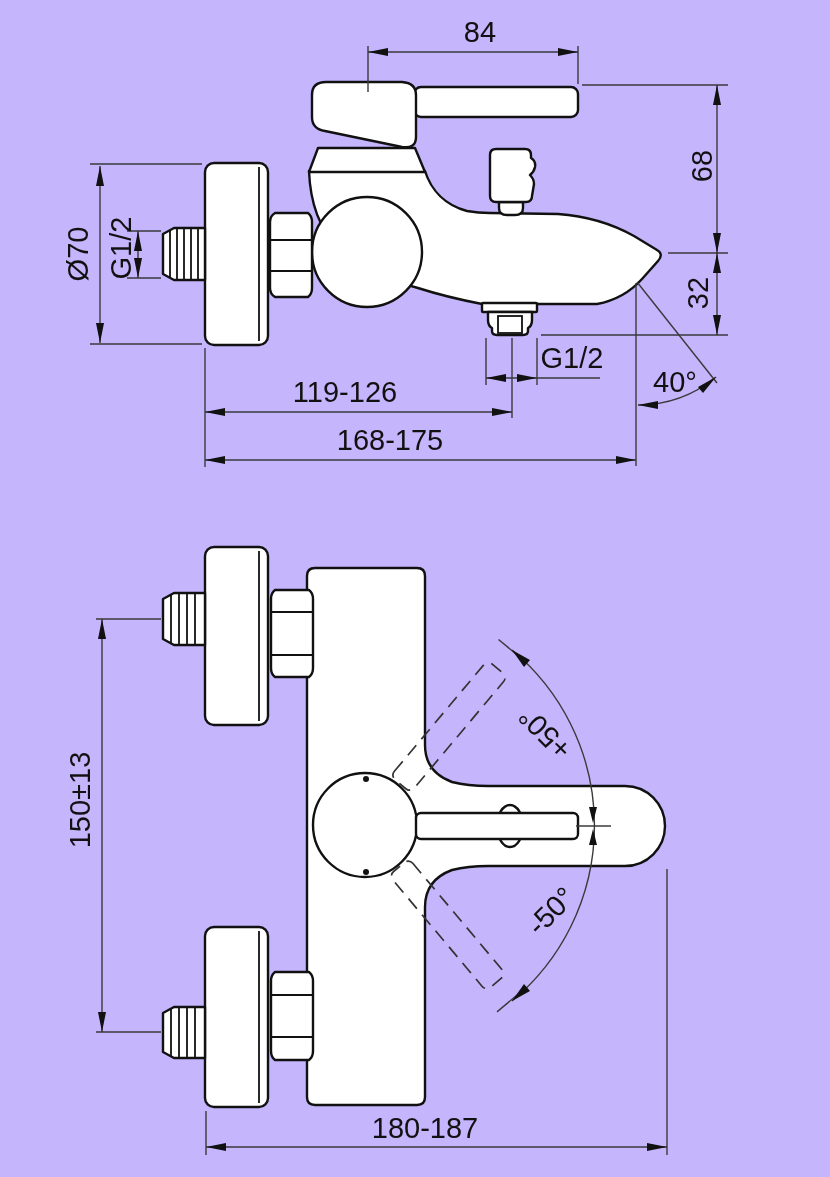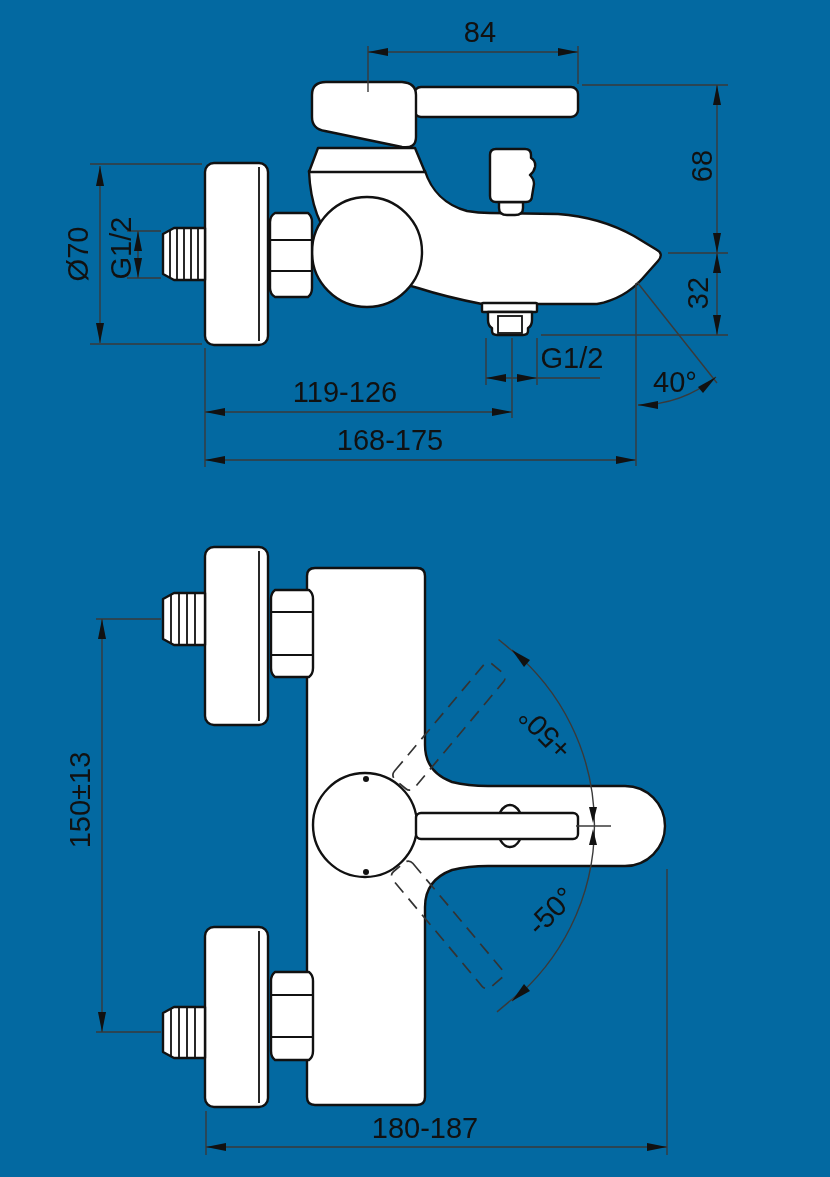--- a/index.html
+++ b/index.html
@@ -1,20 +1,20 @@
 <!DOCTYPE html>
 <html><head>
 <meta charset="utf-8">
 <style>
   html, body { margin: 0; padding: 0; background: #ffffff; }
   .canvas {
     position: relative;
     width: 830px;
     height: 1177px;
-    background: #0369a1;
+    background: #c4b5fd;
     font-family: "Liberation Sans", sans-serif;
   }
   svg { display: block; }
   .part   { fill: #ffffff; stroke: #111111; stroke-width: 2.4; stroke-linejoin: round; }
   .part-thin { fill: none; stroke: #111111; stroke-width: 1.8; }
   .dim    { stroke: #3a3a3a; stroke-width: 1.4; fill: none; }
   .dimArr { fill: #111111; stroke: none; }
   .dashed { fill: none; stroke: #333333; stroke-width: 1.7; stroke-dasharray: 13 8; }
   .dimtxt { font-family: "Liberation Sans", sans-serif; font-size: 29px; fill: #111111; }
   .dot    { fill: #111111; stroke: none; }

